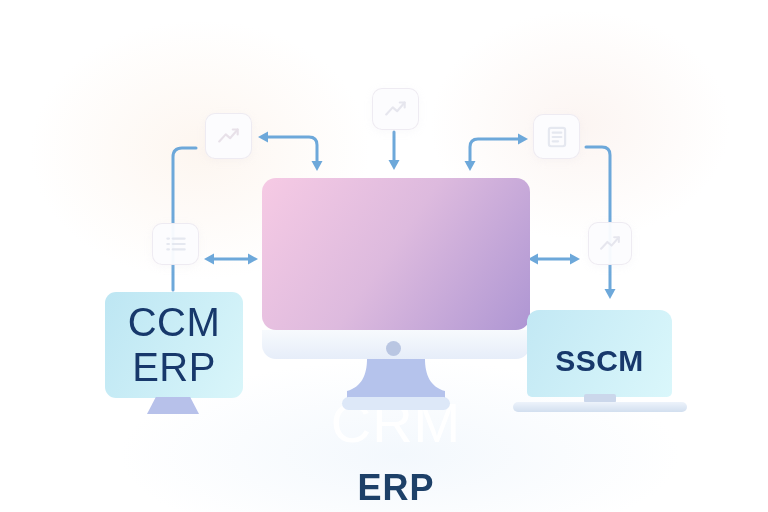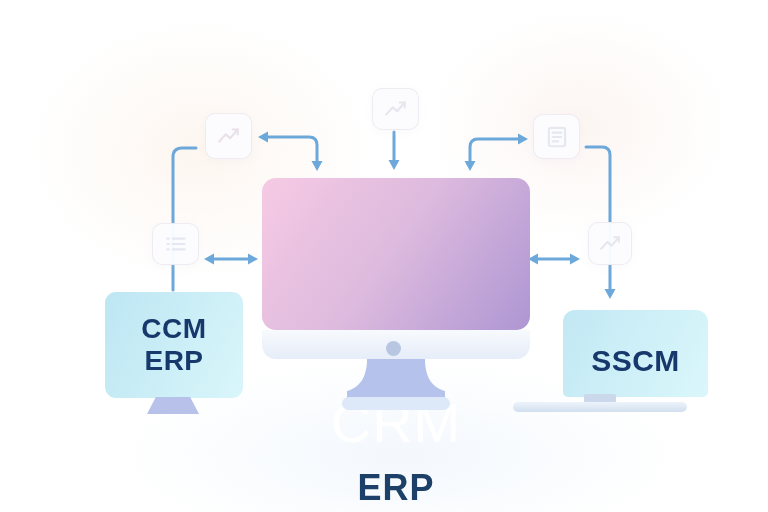--- a/index.html
+++ b/index.html
@@ -55,32 +55,32 @@
     background:#b9c6e2;
   }
   .center-stand{position:absolute;left:341px;top:358px;}
 
   .left-screen{
     left:105px;top:292px;width:138px;height:106px;border-radius:11px;
     background:linear-gradient(118deg,#bde6f3 0%,#d9f6fa 100%);
     display:flex;flex-direction:column;align-items:center;justify-content:center;
   }
   .left-screen .line{
-    font-size:28px;font-weight:bold;color:#17386b;line-height:1.13;letter-spacing:0.5px;
+    font-size:40px;font-weight:normal;color:#17386b;line-height:1.13;letter-spacing:0.5px;
   }
   .left-stand{
     position:absolute;left:147px;top:397px;width:52px;height:17px;background:#b7c1ea;
     -webkit-clip-path:polygon(17% 0,83% 0,100% 100%,0 100%);
     clip-path:polygon(17% 0,83% 0,100% 100%,0 100%);
   }
 
   .laptop-screen{
     left:527px;top:310px;width:145px;height:87px;border-radius:12px 12px 5px 5px;
     background:linear-gradient(118deg,#c2e8f4 0%,#daf7fb 100%);
-    display:flex;align-items:center;justify-content:center;padding-top:14px;box-sizing:border-box;margin-left:36px;
+    display:flex;align-items:center;justify-content:center;padding-top:14px;box-sizing:border-box;
   }
   .laptop-screen .line{
     font-size:30px;font-weight:bold;color:#17386b;letter-spacing:0.5px;
   }
   .laptop-hinge{
     position:absolute;left:584px;top:394px;width:32px;height:9px;border-radius:2px;
     background:#cbd7eb;
   }
   .laptop-base{
     position:absolute;left:513px;top:402px;width:174px;height:10px;border-radius:5px;

